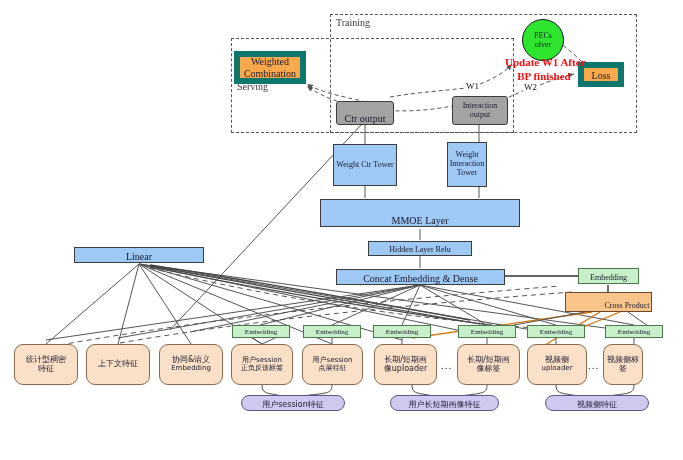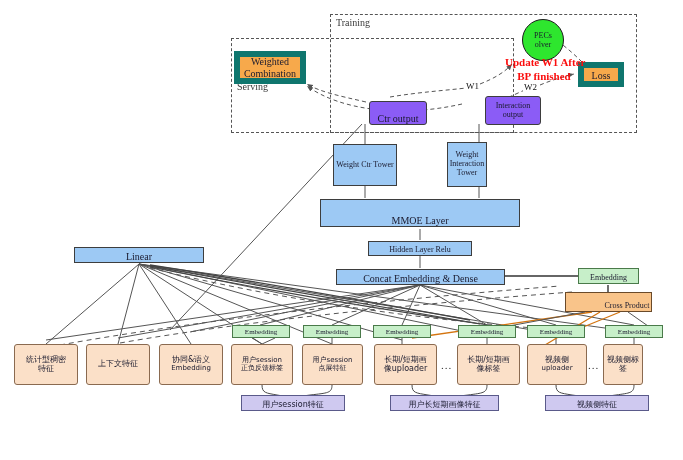--- a/index.html
+++ b/index.html
@@ -16,21 +16,21 @@
     position:absolute;
     box-sizing:border-box;
     display:flex;align-items:flex-end;justify-content:center;
     text-align:center;
     color:#1a1a2e;
     line-height:1.12;
     border:1px solid #4a4a4a;
     z-index:3;
   }
   .blue{background:#9dc9f4;border:1px solid #3d3d3d;}
-  .yellow{background:#8b5cf6;border:1px solid #3d3d3d;border-radius:3px;margin-left:33px;}
+  .yellow{background:#a3a3a3;border:1px solid #3d3d3d;border-radius:3px;}
   .orange{background:#f7a94b;border:6px solid #0f766e;}
   .peach{background:#fbe0c8;border:1px solid #8a6a50;border-radius:3px;}
   .green{background:#c7efc9;border:1px solid #4a7a4a;}
   .lilac{background:#cfc9f0;border:1px solid #5a5a8a;}
   .crossp{background:#f9c48a;border:1px solid #6a4a2a;padding-left:37px;}
 
   .circle{
     position:absolute;
     border-radius:50%;
     background:#2ee62e;
@@ -78,21 +78,21 @@
     position:absolute;
     color:#333;
     font-size:11px;
     z-index:3;
     letter-spacing:1px;
   }
   .f7{font-size:7px;}
   .f8{font-size:8px;}
   .f9{font-size:10px;}
   .f10{font-size:10px;}
-  .cn{font-family:"DejaVu Sans", sans-serif;}
+  .cn{font-family:"DejaVu Sans", sans-serif;border-radius:9px;}
   .stack{display:flex;flex-direction:column;align-items:center;justify-content:center;}
 </style>
 </head>
 <body>
 
 <div id="stage">
 
   <div class="dashbox" style="left:330px;top:14px;width:305px;height:117px;"></div>
   <div class="dashlabel f9" style="left:336px;top:17px;">Training</div>
 

